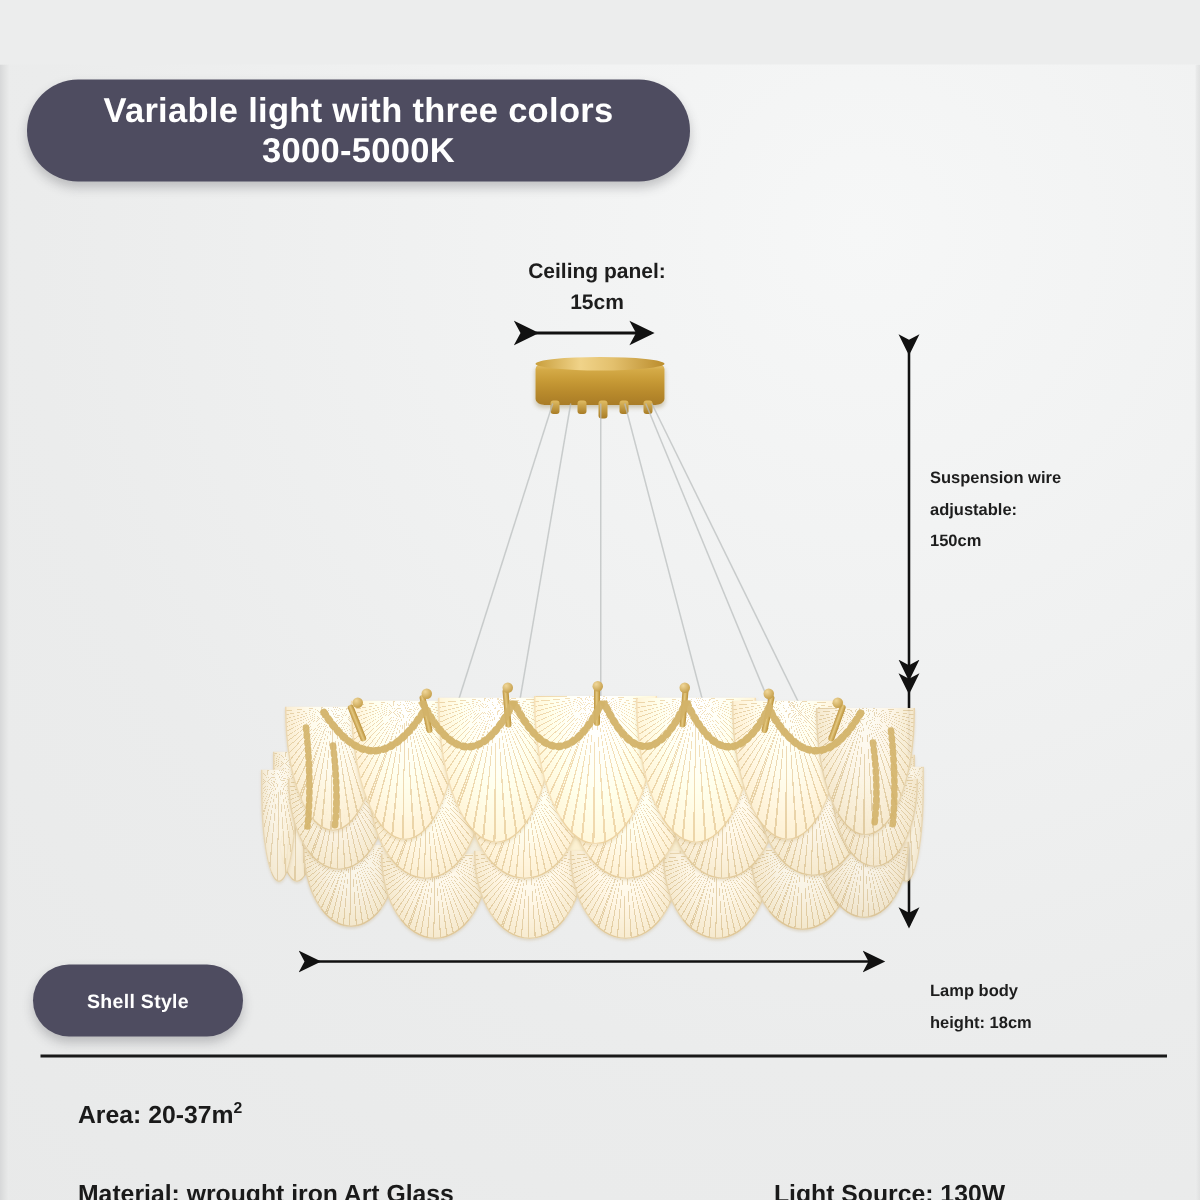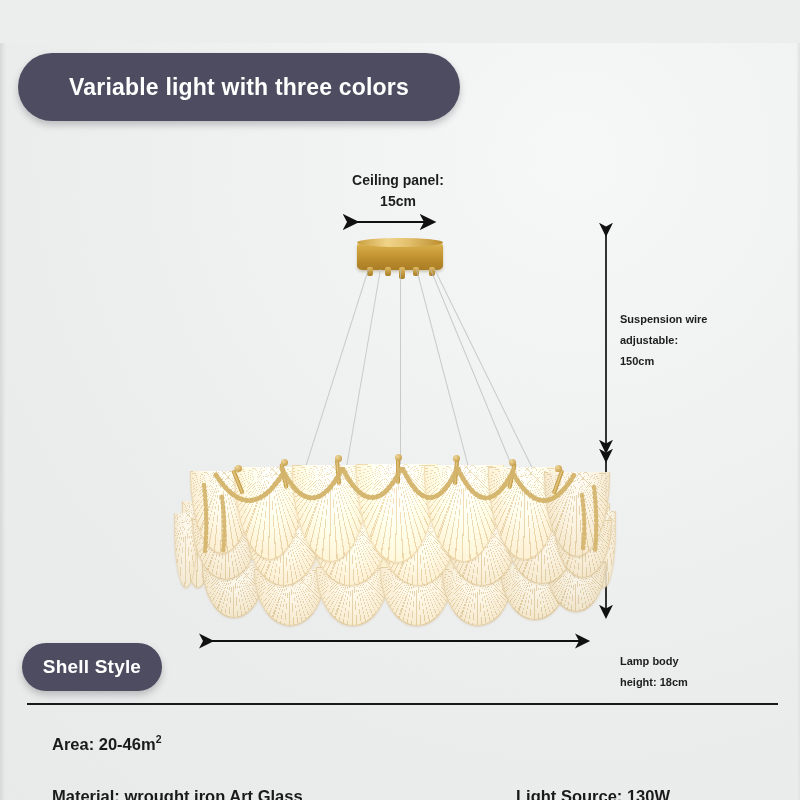--- a/index.html
+++ b/index.html
@@ -39,21 +39,21 @@
   }
   #title-badge{
     left:18px;top:10px;width:442px;height:68px;
     font-size:23px;line-height:27px;
     padding:0 14px;box-sizing:border-box;
   }
   #title-badge .l1{display:block;}
   #title-badge .l2{display:block;}
   #style-badge{
     left:22px;top:600px;width:140px;height:48px;
-    font-size:19px;
+    font-size:13px;
   }
 
   
   .anno{
     position:absolute;color:#1d1d1d;font-size:11px;line-height:21px;
     font-weight:600;white-space:pre-line;
   }
   #ceiling-label{left:328px;top:127px;width:140px;text-align:center;font-size:14px;}
   #susp-label{left:620px;top:266px;width:165px;}
   #body-h-label{left:620px;top:605px;width:160px;}
@@ -312,38 +312,39 @@
     </g>
 
     <g>
       <line x1="212" y1="598" x2="588" y2="598" stroke="#111" stroke-width="1.8" marker-start="url(#ah)" marker-end="url(#ah)"></line>
     </g>
   </svg>
 
   <div id="title-badge" class="badge">
     <div>
       <span class="l1">Variable light with three colors</span>
+      <span class="l2">3000-5000K</span>
     </div>
   </div>
 
   <div id="style-badge" class="badge">Shell Style</div>
 
   <div id="ceiling-label" class="anno">Ceiling panel:
 15cm</div>
 
   <div id="susp-label" class="anno">Suspension wire
 adjustable:
 150cm</div>
 
   <div id="body-h-label" class="anno">Lamp body
 height: 18cm</div>
 
 
   <div class="divider"></div>
 
-  <div id="spec-area" class="spec"><span>Area: 20-46m</span><sup>2</sup></div>
+  <div id="spec-area" class="spec"><span>Area: 20-37m</span><sup>2</sup></div>
 
 
   <div id="spec-material" class="spec">Material: wrought iron Art Glass</div>
 
   <div id="spec-source" class="spec">Light Source: 130W</div>
 
 </div>
 
 </body></html>

